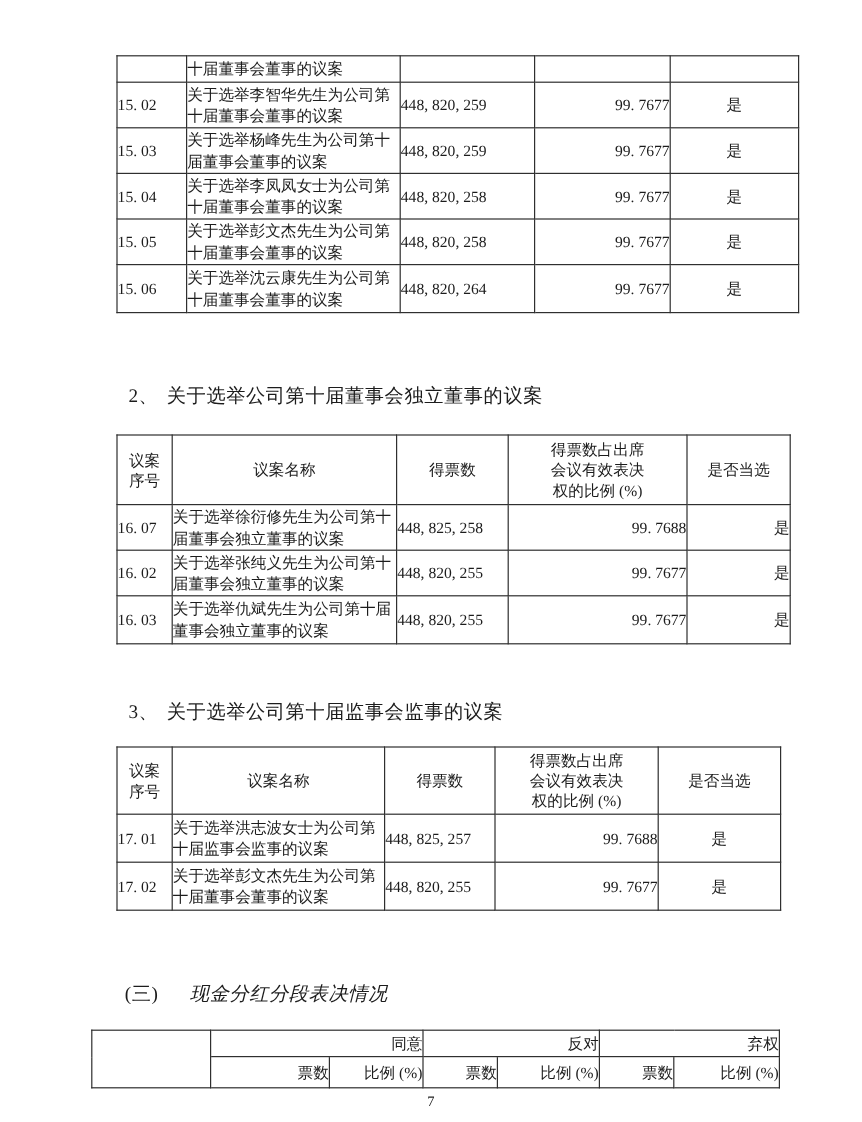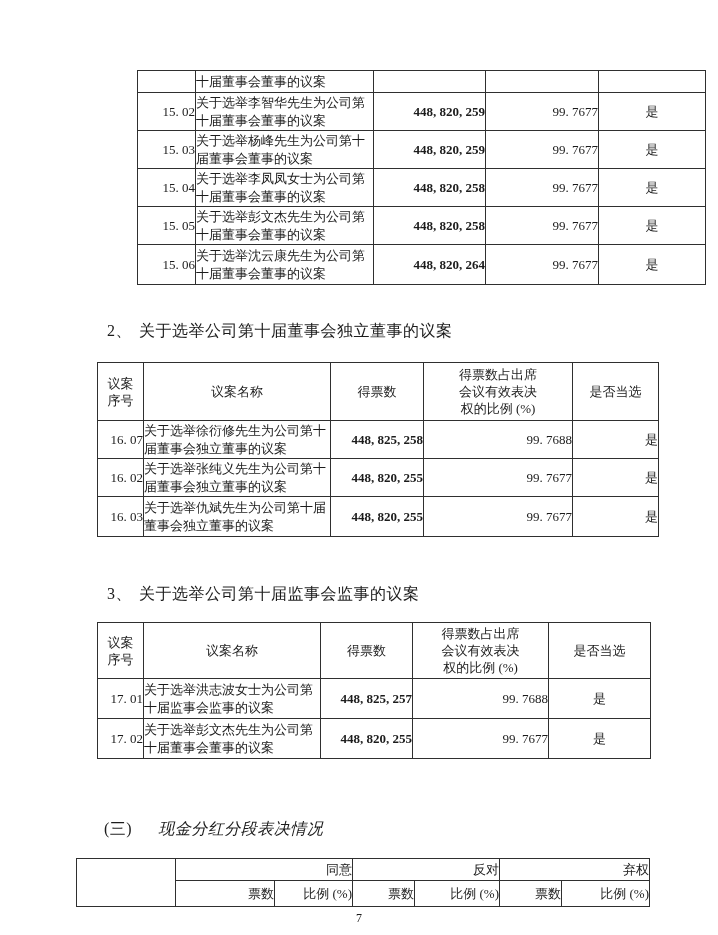--- a/index.html
+++ b/index.html
@@ -24,28 +24,28 @@
     padding: 0;
     overflow: hidden;
     vertical-align: middle;
   }
   table.vote-table th {
     font-weight: normal;
     text-align: center;
     line-height: 17px;
     white-space: pre-line;
   }
-  td.seq   { text-align: right; }
+  td.seq   { text-align: left; }
   td.name  { text-align: left; padding: 1px 10px 1px 5px; line-height: 18px; }
-  td.num   { text-align: right; padding-right: 12px; font-weight: bold; }
+  td.num   { padding-right: 12px; }
   td.ratio { text-align: right; padding-right: 15px; }
   td.yes-c { text-align: center; }
   td.yes-r { text-align: right; padding-right: 9px; }
 
-  #t1 { left: 97px; top: 70px;  width: 568px; margin-left: 40px; }
+  #t1 { left: 97px; top: 46px;  width: 568px; }
   #t2 { left: 97px; top: 362px; width: 561px; }
   #t3 { left: 97px; top: 622px; width: 553px; }
   #t4 { left: 76px; top: 858px; width: 573px; font-size: 13px; }
   #t4 td, #t4 th { border: 1px solid #2f2f2f; font-weight: normal; text-align: right; padding: 0; }
 
   .heading {
     position: absolute;
     font-size: 16px;
     line-height: 19px;
     white-space: nowrap;

